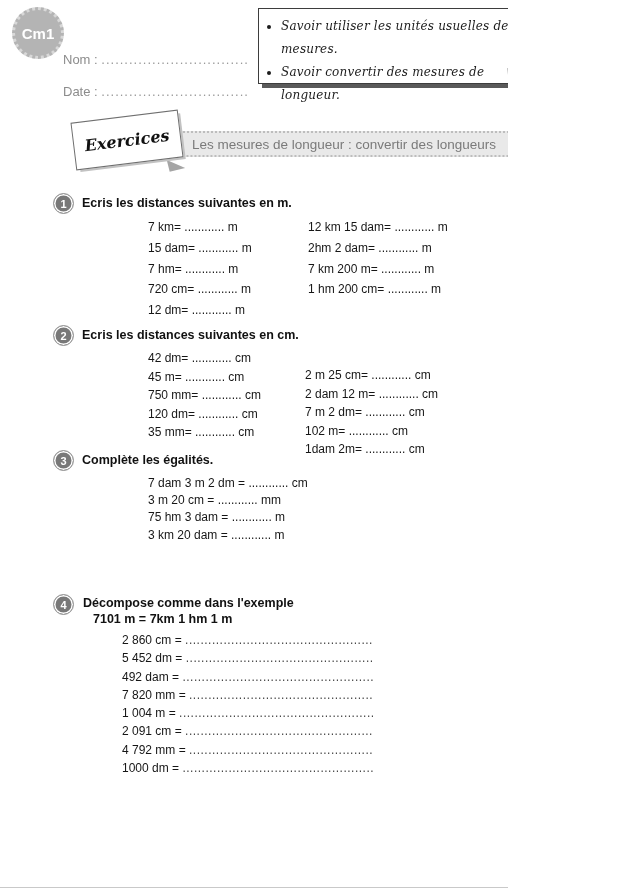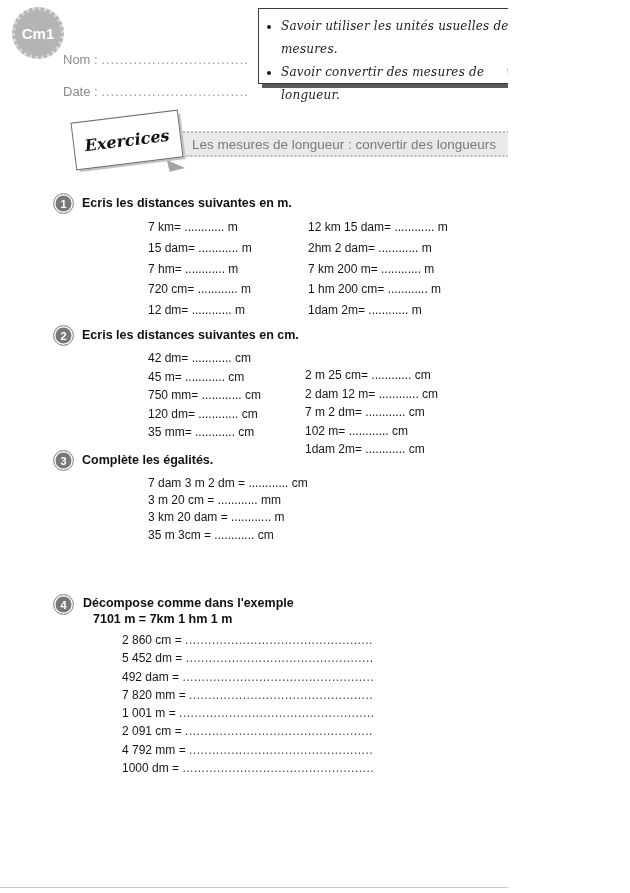--- a/index.html
+++ b/index.html
@@ -172,21 +172,20 @@
     <div>15 dam= ............ m</div>
     <div>7 hm= ............ m</div>
     <div>720 cm= ............ m</div>
     <div>12 dm= ............ m</div>
   </div>
   <div class="abs item-col lh21" style="left:308px;top:217px;">
     <div>12 km 15 dam= ............ m</div>
     <div>2hm 2 dam= ............ m</div>
     <div>7 km 200 m= ............ m</div>
     <div>1 hm 200 cm= ............ m</div>
-    <div>1dam 2m= ............ m</div>
   </div>
 
   <div class="abs num-badge" style="left:53px;top:325px;">
     <span>2</span>
   </div>
   <div class="abs ex-heading" style="left:82px;top:328px;">Ecris les distances suivantes en cm.</div>
   <div class="abs item-col lh19" style="left:148px;top:349px;">
     <div>42 dm= ............ cm</div>
     <div>45 m= ............ cm</div>
     <div>750 mm= ............ cm</div>
@@ -201,22 +200,22 @@
     <div>1dam 2m= ............ cm</div>
   </div>
 
   <div class="abs num-badge" style="left:53px;top:450px;">
     <span>3</span>
   </div>
   <div class="abs ex-heading" style="left:82px;top:453px;">Complète les égalités.</div>
   <div class="abs item-col lh17" style="left:148px;top:475px;">
     <div>7 dam 3 m 2 dm = ............ cm</div>
     <div>3 m 20 cm = ............ mm</div>
+    <div>75 hm 3 dam = ............ m</div>
     <div>3 km 20 dam = ............ m</div>
-    <div>35 m 3cm = ............ cm</div>
   </div>
 
   <div class="abs num-badge" style="left:53px;top:594px;">
     <span>4</span>
   </div>
   <div class="abs ex-heading" style="left:83px;top:596px;">Décompose comme dans l'exemple</div>
   <div class="abs ex4-example" style="left:93px;top:612px;">7101 m = 7km 1 hm 1 m</div>
 
   <div class="abs ex4-lines" style="left:122px;top:631px;">
     <div class="ex4-row">
@@ -229,21 +228,21 @@
     </div>
     <div class="ex4-row">
       <span class="prefix">492 dam = </span>
       <span class="dotfill">................................................................................</span>
     </div>
     <div class="ex4-row">
       <span class="prefix">7 820 mm = </span>
       <span class="dotfill">................................................................................</span>
     </div>
     <div class="ex4-row">
-      <span class="prefix">1 001 m = </span>
+      <span class="prefix">1 004 m = </span>
       <span class="dotfill">................................................................................</span>
     </div>
     <div class="ex4-row">
       <span class="prefix">2 091 cm = </span>
       <span class="dotfill">................................................................................</span>
     </div>
     <div class="ex4-row">
       <span class="prefix">4 792 mm = </span>
       <span class="dotfill">................................................................................</span>
     </div>

